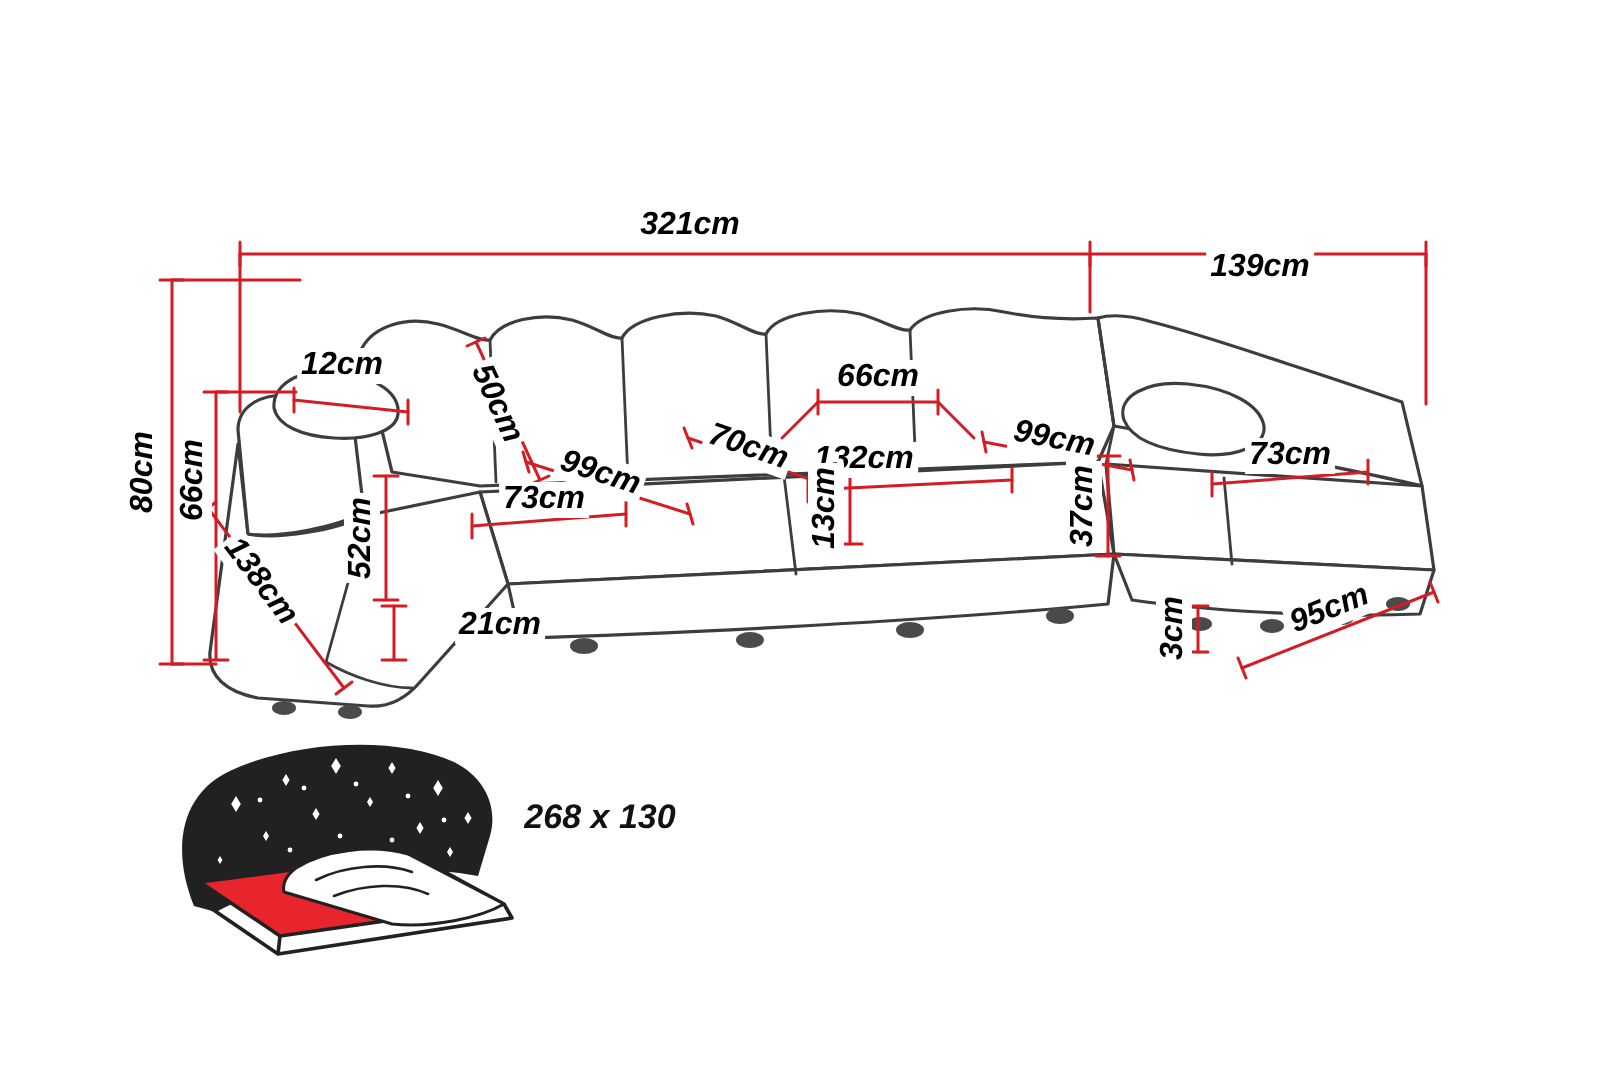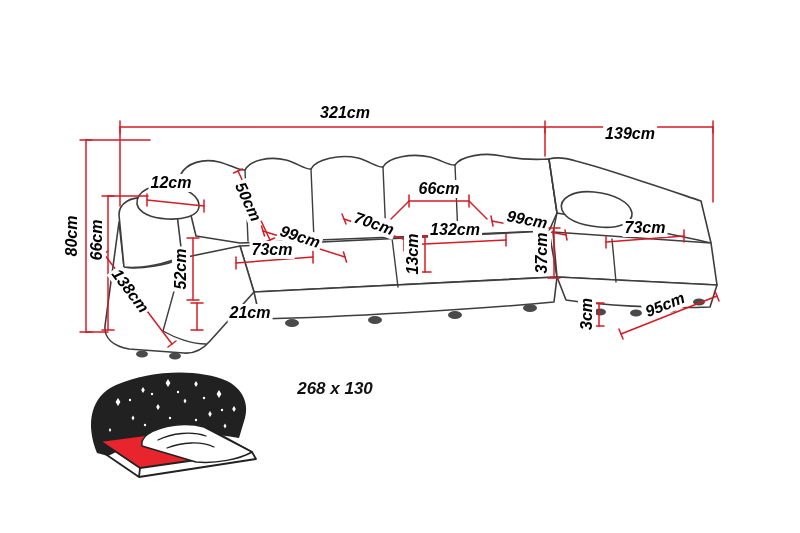--- a/index.html
+++ b/index.html
@@ -272,26 +272,26 @@
   <div class="lbl" style="left:345px; top:113px;">321cm</div>
   <div class="lbl" style="left:630px; top:113px;margin-top:21px;">139cm</div>
   <div class="lbl" style="left:72px;  top:236px; --r:-90deg;">80cm</div>
   <div class="lbl" style="left:97px;  top:240px; --r:-90deg;">66cm</div>
   <div class="lbl" style="left:171px; top:183px;">12cm</div>
   <div class="lbl" style="left:248px; top:202px; --r:65deg;">50cm</div>
   <div class="lbl" style="left:300px; top:237px; --r:18deg;">99cm</div>
   <div class="lbl" style="left:272px; top:250px;">73cm</div>
   <div class="lbl" style="left:374px; top:224px; --r:19deg;">70cm</div>
   <div class="lbl" style="left:439px; top:189px;">66cm</div>
-  <div class="lbl" style="left:455px; top:230px;">132cm</div>
+  <div class="lbl" style="left:432px; top:230px;">132cm</div>
   <div class="lbl" style="left:413px; top:254px; --r:-90deg;">13cm</div>
   <div class="lbl" style="left:527px; top:220px; --r:11deg;">99cm</div>
   <div class="lbl" style="left:542px; top:253px; --r:-90deg;">37cm</div>
   <div class="lbl" style="left:645px; top:228px;">73cm</div>
   <div class="lbl" style="left:181px; top:269px; --r:-90deg;">52cm</div>
   <div class="lbl" style="left:130px; top:291px; --r:53deg;">138cm</div>
   <div class="lbl" style="left:222px; top:313px;margin-left:28px;">21cm</div>
   <div class="lbl" style="left:587px; top:314px; --r:-90deg;">3cm</div>
   <div class="lbl" style="left:665px; top:305px; --r:-22deg;">95cm</div>
 
-  <div class="bedsize" style="left:300px; top:389px;margin-left:35px;">268 x 130</div>
+  <div class="bedsize" style="left:300px; top:409px;">268 x 130</div>
 
 </div>
 
 </body></html>

